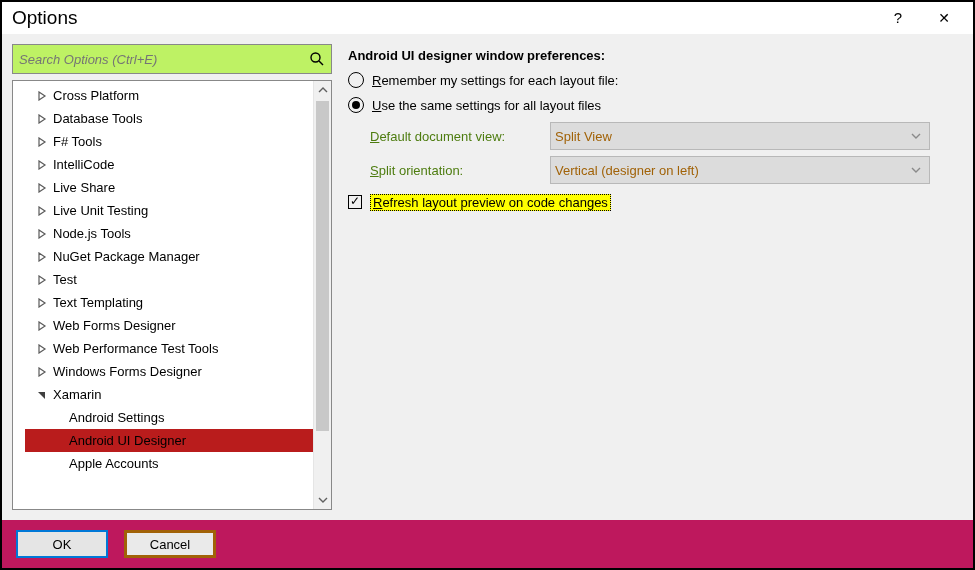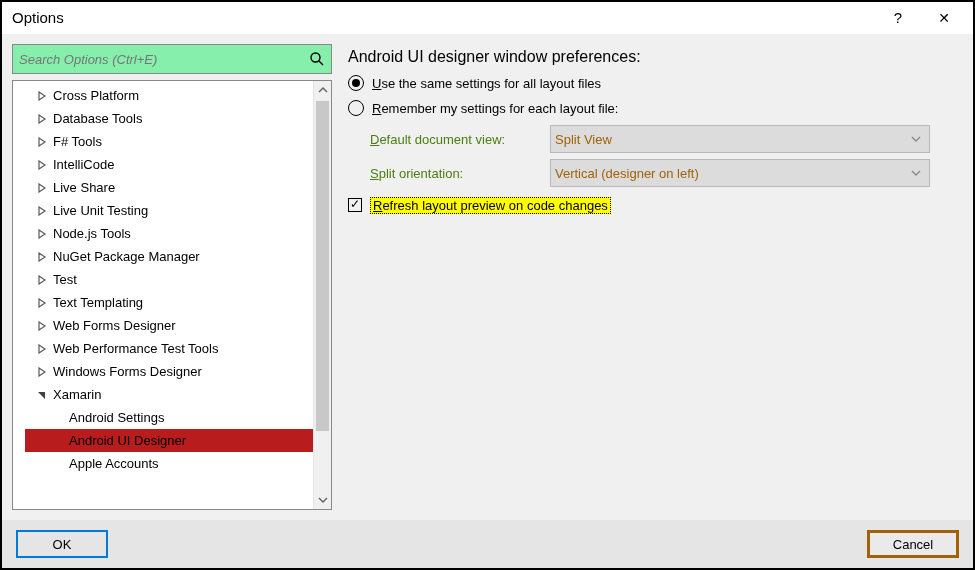--- a/index.html
+++ b/index.html
@@ -1,52 +1,52 @@
 <!DOCTYPE html>
 <html><head>
   <meta charset="utf-8">
   <style>
     * { box-sizing: border-box; margin: 0; padding: 0; font-family: "Segoe UI", Tahoma, sans-serif; font-size: 13px; }
     body { background: #fff; width: 975px; height: 570px; overflow: hidden; }
     .dialog { width: 975px; height: 570px; border: 2px solid #000; background: #fff; display: flex; flex-direction: column; }
     .titlebar { height: 32px; display: flex; align-items: center; padding: 0 6px 0 10px; border-bottom: 1px solid #fff; }
-    .titlebar .title { flex: 1; font-size: 15px; color: #000; }
+    .titlebar .title { flex: 1; font-size: 19px; color: #000; }
     .titlebar .tbtn { width: 46px; height: 30px; display: flex; align-items: center; justify-content: center; color: #000; cursor: default; }
     .content { flex: 1; display: flex; background: #f0f0f0; padding: 10px; gap: 12px; overflow: hidden; }
     .left-col { width: 320px; display: flex; flex-direction: column; gap: 6px; }
-    .search-wrap { position: relative; height: 30px; background: #86efac; border: 1px solid #888; display:flex; align-items:center; }
+    .search-wrap { position: relative; height: 30px; background: #bef264; border: 1px solid #888; display:flex; align-items:center; }
     .search-wrap input { width: 100%; height: 100%; border: none; outline: none; padding: 0 30px 0 6px; font-style: italic; color: #666; background: transparent; }
     .search-icon { position: absolute; right: 6px; top: 50%; transform: translateY(-50%); color:#333; }
     .tree { flex: 1; background: #fff; border: 1px solid #888; position: relative; overflow: hidden; }
     .tree-inner { position: absolute; inset: 0 18px 0 0; overflow: hidden; padding: 3px 0; }
     .tree-scroll { position: absolute; right: 0; top: 0; bottom: 0; width: 18px; background: #f0f0f0; border-left: 1px solid #e5e5e5;}
     .tree-arrow-btn { position:absolute; left:0; width:18px; height:18px; display:flex; align-items:center; justify-content:center; color:#606060;}
     .tree-arrow-top { top:0;}
     .tree-arrow-bot { bottom:0;}
     .tree-thumb { position: absolute; left: 2px; right: 2px; top: 20px; height: 330px; background: #c8c8c8; border-radius: 0px; }
     .tree-item { display: flex; align-items: center; height: 23px; padding-left: 10px; cursor: default; color: #000; margin-left: 12px; }
     .tree-item .glyph { width: 14px; display: inline-flex; justify-content: center; color: #5a5a5a; font-size: 11px; }
     .tree-item .label { padding-left: 4px; }
     .tree-item.child { padding-left: 40px; }
     .tree-item.selected { background: #b91c1c; }
     .right-col { flex: 1; padding: 4px 6px 0 4px; color: #000; }
-    .prefs-title { margin-bottom: 6px; font-size: 16px; }
+    .prefs-title { margin-bottom: 6px; font-size: 13px; font-weight: bold; }
     .radio-row { display: flex; align-items: center; gap: 8px; margin: 3px 0 3px 0; height: 22px; }
     .radio { width: 16px; height: 16px; border: 1.5px solid #000; border-radius: 50%; display: inline-flex; align-items:center; justify-content:center; flex-shrink:0;}
     .radio.checked::after { content:""; width:8px; height:8px; background:#000; border-radius:50%; }
     .indent-block { padding-left: 22px; margin-top: 6px; }
     .form-row { display: flex; align-items: center; gap: 10px; margin: 6px 0; }
     .form-row .lbl { width: 170px; color: #4d7c0f; }
     .combo { flex: 1; max-width: 380px; height: 28px; background: #dcdcdc; border: 1px solid #b8b8b8; display: flex; align-items: center; padding: 0 4px; color: #a16207; position: relative; }
     .combo .caret { position:absolute; right:8px; color:#8a8a8a; }
     .chk-row { display: flex; align-items: center; gap: 8px; margin: 8px 0 2px 0; height: 20px;}
     .chk { width:14px; height:14px; border:1.3px solid #000; display:inline-flex; align-items:center; justify-content:center; flex-shrink:0;}
     .chk.checked::after { content:"✓"; font-size:12px; line-height:1; position:relative; top:-1px; }
     .hilite { background: #ffff00; border: 1px dotted #000; padding: 0 2px; display:inline-block; }
-    .footer { height: 48px; display: flex; align-items: center; justify-content: space-between; gap: 22px; padding: 0 14px; background: #e5e5e5; }
+    .footer { height: 48px; display: flex; align-items: center; justify-content: flex-start; gap: 16px; padding: 0 14px; background: #be185d; }
     .btn { min-width: 92px; height: 28px; background: #eaeaea; border: 3px solid #a16207; display: inline-flex; align-items: center; justify-content: center; cursor: default; font-size: 13px; }
     .btn.primary { border: 2px solid #0078d7; background:#e5e5e5; }
     .u { text-decoration: underline; }
     svg { display: block; }
   </style>
 </head>
 <body>
 
 <div class="dialog">
   <div class="titlebar">
@@ -208,27 +208,27 @@
               </svg>
           </div>
         </div>
       </div>
     </div>
 
     <div class="right-col">
       <div class="prefs-title">Android UI designer window preferences:</div>
 
       <div class="radio-row">
+        <span class="radio"></span>
+        <span><span class="u">R</span><span>emember my settings for each layout file:</span></span>
+      </div>
+
+      <div class="radio-row">
         <span class="radio checked"></span>
         <span><span class="u">U</span><span>se the same settings for all layout files</span></span>
-      </div>
-
-      <div class="radio-row">
-        <span class="radio"></span>
-        <span><span class="u">R</span><span>emember my settings for each layout file:</span></span>
       </div>
 
       <div class="indent-block">
         <div class="form-row">
           <div class="lbl"><span class="u">D</span><span>efault document view:</span></div>
           <div class="combo">
             <span>Split View</span>
             <span class="caret">
               <svg width="10" height="10" viewBox="0 0 10 10">
                   <path d="M1 3 L5 7 L9 3" fill="none" stroke="#8a8a8a" stroke-width="1.4"></path>

